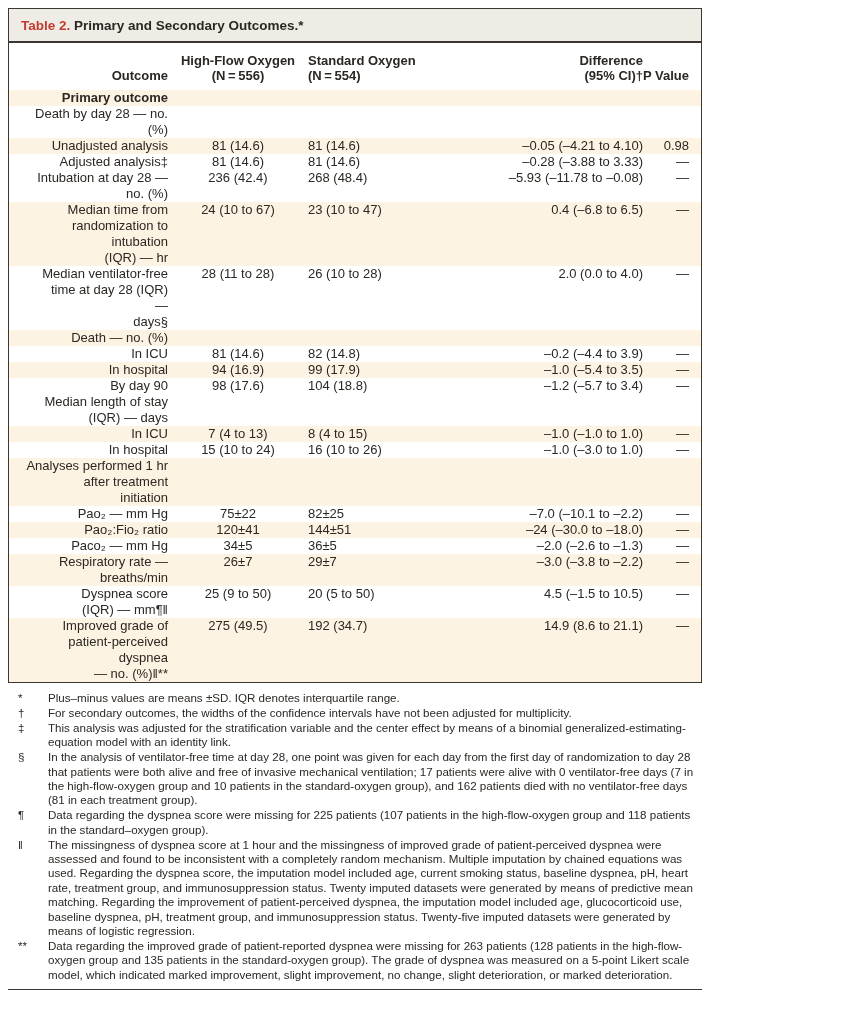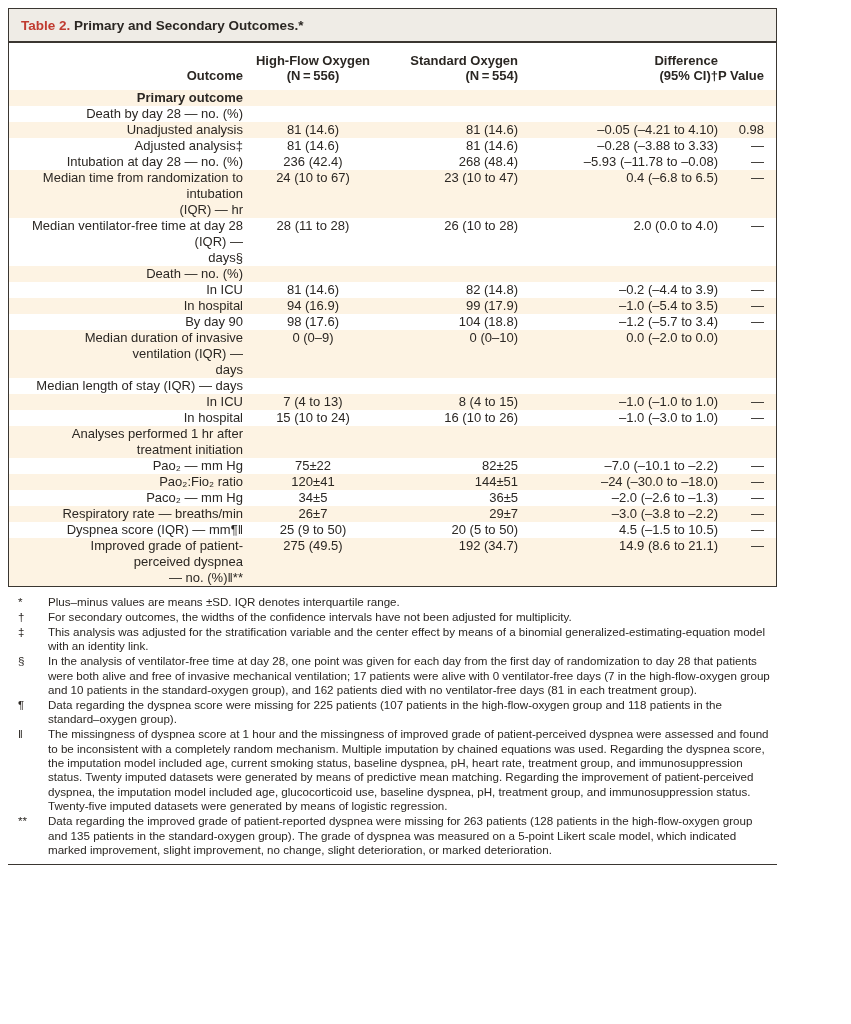--- a/index.html
+++ b/index.html
@@ -5,31 +5,31 @@
   :root{
     --red:#c03b30;
     --shade:#fdf3e3;
     --titlebar:#efece6;
     --border:#3a3631;
     --ink:#2b2723;
   }
   *{box-sizing:border-box;margin:0;padding:0;}
   html,body{width:851px;height:1024px;overflow:hidden;background:#fff;
     font-family:"Liberation Sans","DejaVu Sans",sans-serif;color:var(--ink);}
-  .page{position:absolute;left:8px;top:8px;width:769px;}
+  .page{position:absolute;left:8px;top:8px;width:694px;}
   .box{border:1.5px solid var(--border);}
   .titlebar{background:var(--titlebar);padding:9px 12px 8px;font-size:13.5px;
     font-weight:bold;border-bottom:2px solid var(--border);}
   .title-label{color:var(--red);}
   .thead{display:flex;align-items:flex-end;padding:10px 0 7px;background:#fff;
     font-weight:bold;font-size:13px;line-height:15px;}
   .c{flex:0 0 auto;}
   .c-out{flex:1 1 auto;padding-left:15px;min-width:0;text-align:right;}
   .c-hf{flex:0 0 140px;text-align:center;}
-  .c-so{flex:0 0 135px;text-align:right;}
+  .c-so{flex:0 0 135px;text-align:left;}
   .c-diff{flex:0 0 200px;text-align:right;}
   .c-p{flex:0 0 58px;text-align:right;padding-right:12px;}
   .trow{display:flex;align-items:flex-start;padding:0 0;font-size:13px;line-height:16px;}
   .trow.shaded{background:var(--shade);}
   .trow.section .lbl{font-weight:bold;}
   .lbl{white-space:pre-line;}
   .lbl.lv0{padding-left:24px;text-indent:-24px;}
   .lbl.lv1{padding-left:38px;text-indent:-14px;}
   .footnotes{padding:8px 4px 0 10px;font-size:11.6px;line-height:14.4px;}
   .fnote{display:flex;align-items:flex-start;margin-bottom:0.5px;}
@@ -158,30 +158,20 @@
   </div>
         <div class="trow">
     <div class="c c-out">
             <div class="lbl lv1">By day 90</div>
           </div>
     <div class="c c-hf">98 (17.6)</div>
     <div class="c c-so">104 (18.8)</div>
     <div class="c c-diff">–1.2 (–5.7 to 3.4)</div>
     <div class="c c-p">—</div>
   </div>
-        <div class="trow shaded">
-    <div class="c c-out">
-            <div class="lbl lv0">Median duration of invasive ventilation (IQR) —
-days</div>
-          </div>
-    <div class="c c-hf">0 (0–9)</div>
-    <div class="c c-so">0 (0–10)</div>
-    <div class="c c-diff">0.0 (–2.0 to 0.0)</div>
-    <div class="c c-p"></div>
-  </div>
         <div class="trow">
     <div class="c c-out">
             <div class="lbl lv0">Median length of stay (IQR) — days</div>
           </div>
     <div class="c c-hf"></div>
     <div class="c c-so"></div>
     <div class="c c-diff"></div>
     <div class="c c-p"></div>
   </div>
         <div class="trow shaded">

